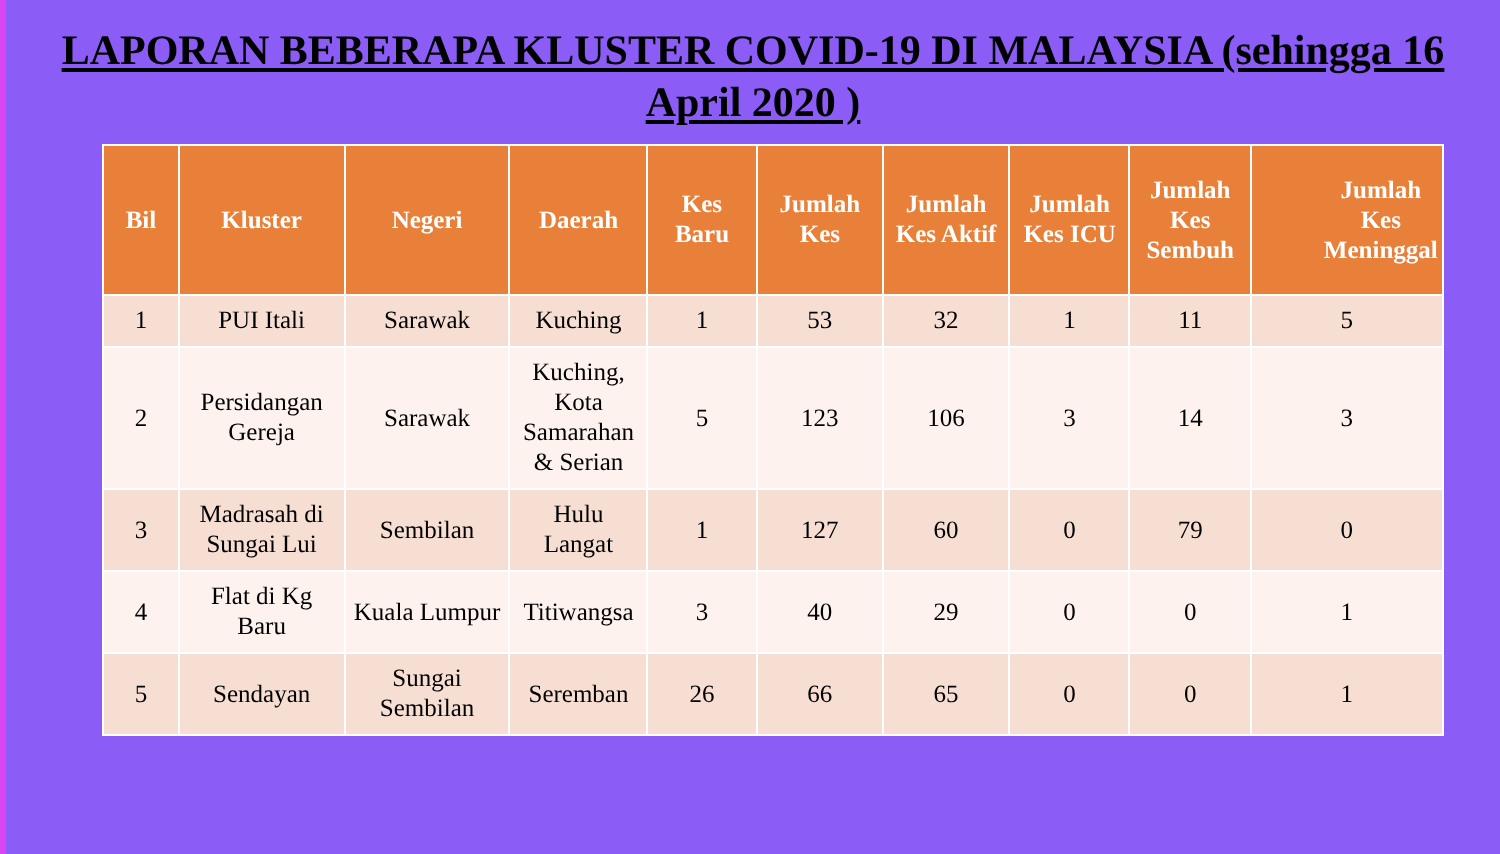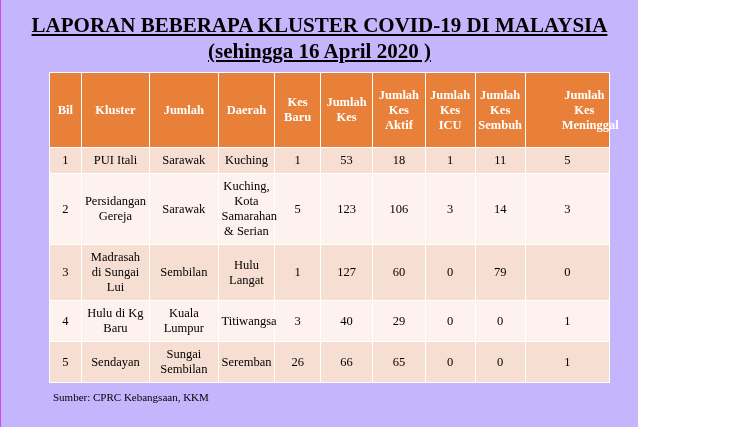--- a/index.html
+++ b/index.html
@@ -8,25 +8,25 @@
   }
   body {
     width: 750px;
     height: 427px;
     background: #ffffff;
     font-family: "Liberation Serif", serif;
     overflow: hidden;
   }
   .page {
     position: relative;
-    width: 638px;
+    width: 750px;
     height: 427px;
     box-sizing: border-box;
-    border-left: 1px solid #d946ef;
-    background: #c4b5fd;
+    border-left: 3px solid #d946ef;
+    background: #8b5cf6;
   }
   .title {
     text-align: center;
     font-weight: bold;
     font-size: 21px;
     line-height: 26px;
     text-decoration: underline;
     color: #000000;
     padding: 12px 18px 0 18px;
     font-family: "Liberation Serif", serif;
@@ -92,39 +92,39 @@
 <div class="page">
 
   <div class="title">LAPORAN BEBERAPA KLUSTER COVID-19 DI MALAYSIA (sehingga 16 April 2020 )</div>
 
   <div class="table-wrap">
     <table>
       <thead>
         <tr>
           <th class="col-bil">Bil</th>
           <th class="col-kluster">Kluster</th>
-          <th class="col-negeri">Jumlah</th>
+          <th class="col-negeri">Negeri</th>
           <th class="col-daerah">Daerah</th>
           <th class="col-kesbaru">Kes Baru</th>
           <th class="col-jumlahkes">Jumlah Kes</th>
           <th class="col-aktif">Jumlah Kes Aktif</th>
           <th class="col-icu">Jumlah Kes ICU</th>
           <th class="col-sembuh">Jumlah Kes Sembuh</th>
           <th class="col-meninggal">Jumlah Kes Meninggal</th>
         </tr>
       </thead>
       <tbody>
         <tr class="odd">
           <td>1</td>
           <td>PUI Itali</td>
           <td>Sarawak</td>
           <td>Kuching</td>
           <td>1</td>
           <td>53</td>
-          <td>18</td>
+          <td>32</td>
           <td>1</td>
           <td>11</td>
           <td>5</td>
         </tr>
         <tr class="even">
           <td>2</td>
           <td>Persidangan Gereja</td>
           <td>Sarawak</td>
           <td>Kuching, Kota Samarahan &amp; Serian</td>
           <td>5</td>
@@ -141,21 +141,21 @@
           <td>Hulu Langat</td>
           <td>1</td>
           <td>127</td>
           <td>60</td>
           <td>0</td>
           <td>79</td>
           <td>0</td>
         </tr>
         <tr class="even">
           <td>4</td>
-          <td>Hulu di Kg Baru</td>
+          <td>Flat di Kg Baru</td>
           <td>Kuala Lumpur</td>
           <td>Titiwangsa</td>
           <td>3</td>
           <td>40</td>
           <td>29</td>
           <td>0</td>
           <td>0</td>
           <td>1</td>
         </tr>
         <tr class="odd">
@@ -167,15 +167,14 @@
           <td>66</td>
           <td>65</td>
           <td>0</td>
           <td>0</td>
           <td>1</td>
         </tr>
       </tbody>
     </table>
   </div>
 
-  <div class="source">Sumber: CPRC Kebangsaan, KKM</div>
 
 </div>
 
 </body></html>

